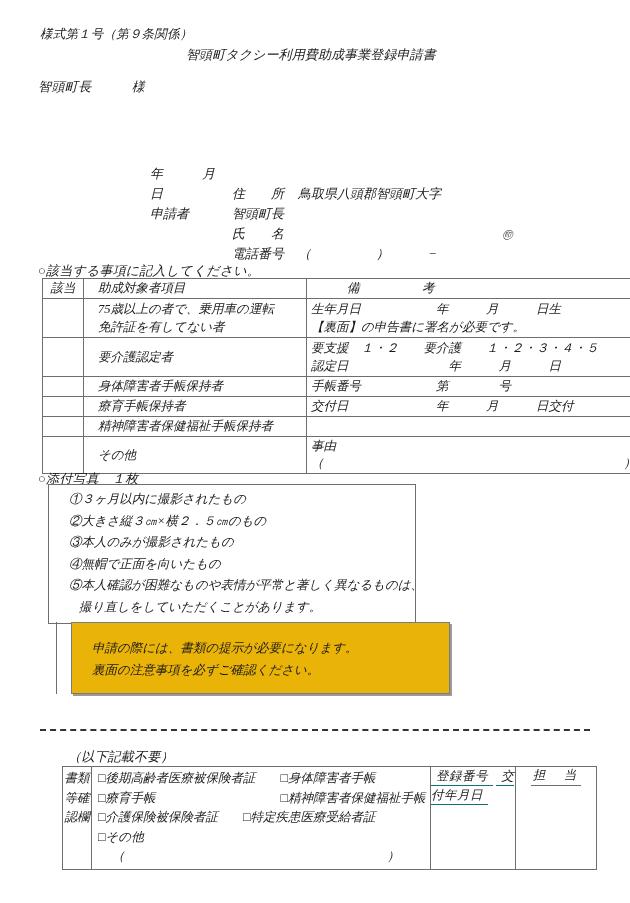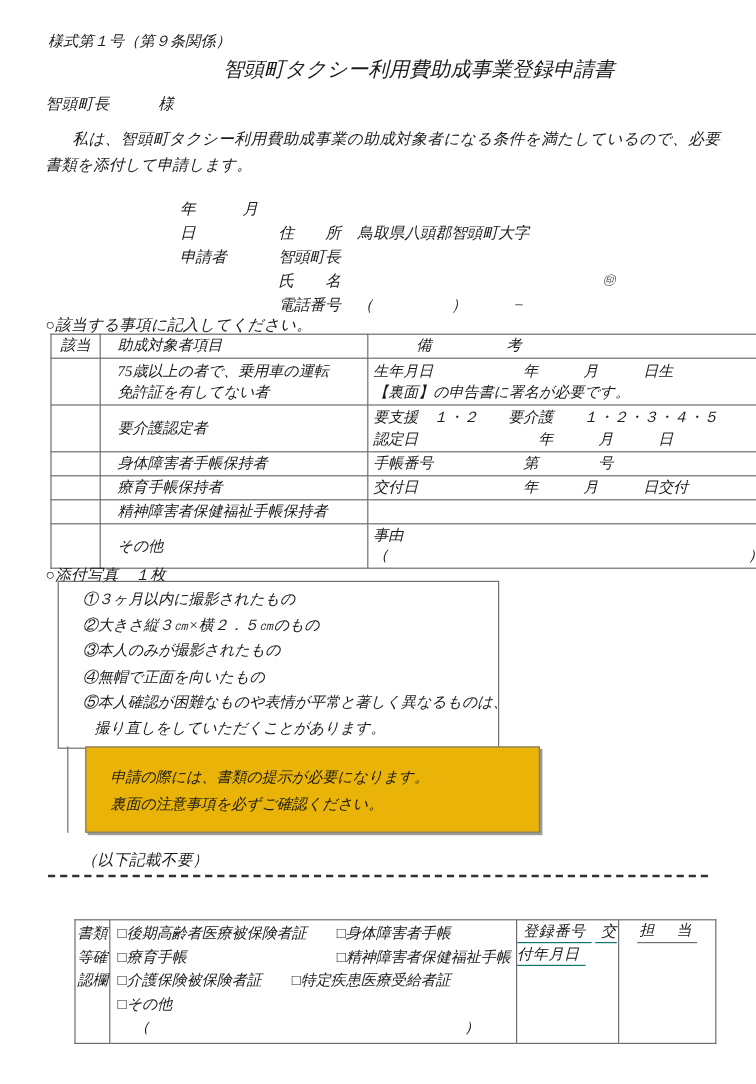--- a/index.html
+++ b/index.html
@@ -22,21 +22,21 @@
     height: 903px;
     padding: 0;
     box-sizing: border-box;
     font-style: italic;
   }
 
   
   .abs { position: absolute; white-space: pre; }
 
   .form-no   { left: 40px;  top: 26px;  font-size: 12.5px; letter-spacing: .2px;}
-  .doc-title { left: 186px; top: 46px;  font-size: 17px; letter-spacing: .1px;}
+  .doc-title { left: 186px; top: 46px;  font-size: 13px; letter-spacing: .1px;}
   .addressee { left: 38px;  top: 78px;  font-size: 13px; letter-spacing: .4px;}
 
   .body-p {
     position: absolute;
     left: 38px; top: 105px;
     width: 562px;
     line-height: 22px;
     font-size: 13px;
     text-align: justify;
     letter-spacing: .1px;
@@ -53,21 +53,21 @@
   .appl .row { display: flex; align-items: baseline; height: 20px; }
   .appl .c-left  { width: 82px; display: inline-block; }
   .appl .c-lbl   { width: 66px; display: inline-block; }
   .appl .c-val   { display: inline-block; }
   .appl .seal    { position: absolute; left: 352px; top: 60px; font-size: 11px; }
 
   
   .caption { font-size: 13px; letter-spacing: .2px; }
   .cap-items { left: 38px; top: 262px; }
   .cap-photo { left: 38px; top: 470px; }
-  .cap-below { left: 68px; top: 708px; }
+  .cap-below { left: 68px; top: 748px; }
 
   
   table.tbl {
     position: absolute;
     border-collapse: collapse;
     font-size: 12.5px;
     table-layout: fixed;
   }
   table.tbl td, table.tbl th {
     border: 1px solid #6e6e6e;
@@ -180,21 +180,20 @@
 </style>
 </head>
 <body>
 
 <div class="page">
 
   <div class="abs form-no">様式第１号（第９条関係）</div>
   <div class="abs doc-title">智頭町タクシー利用費助成事業登録申請書</div>
   <div class="abs addressee">智頭町長　　　様</div>
 
-  <div class="body-p"><span class="indent"></span><span>私は、智頭町タクシー利用費助成事業の助成対象者になる条件を満たしているので、必要書類を添付して申請します。</span></div>
 
   <div class="appl">
     <div class="row">
       <span class="c-left">年　　　月　　　日</span>
     </div>
     <div class="row">
       <span class="c-left"></span>
         <span class="c-lbl">住　　所</span>
         <span class="c-val">鳥取県八頭郡智頭町大字</span>
     </div>

